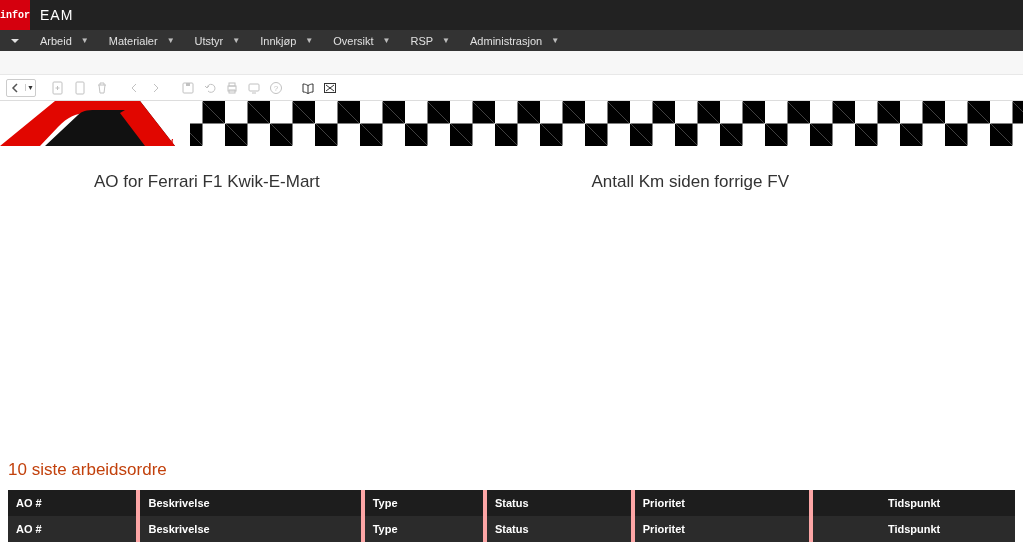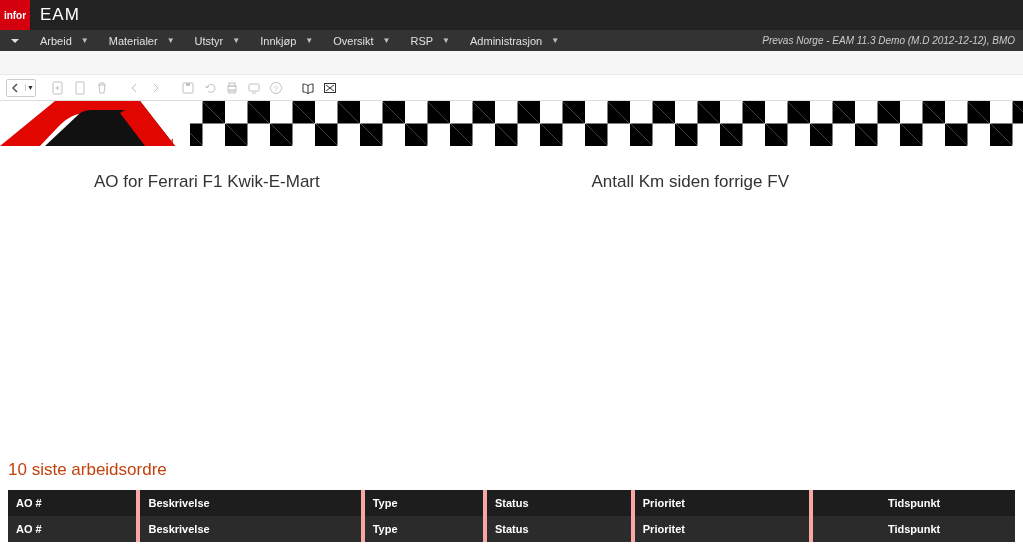--- a/index.html
+++ b/index.html
@@ -1,21 +1,21 @@
 <!DOCTYPE html>
 <html><head>
 <meta charset="utf-8">
 <style>
   * { box-sizing: border-box; margin: 0; padding: 0; }
   body { font-family: "Segoe UI", Arial, sans-serif; font-size: 12px; background: #fff; color: #333; width: 1023px; }
   
   
   .brand-bar { background: #222; color: #fff; height: 30px; display: flex; align-items: center; }
-  .brand-logo { background: #d5000e; width: 30px; height: 30px; display: flex; align-items: center; justify-content: center; font-size: 10px; font-weight: bold; color: #fff; }
-  .brand-title { margin-left: 10px; font-size: 17px; font-weight: 400; letter-spacing: 1px; }
+  .brand-logo { background: #d5000e; width: 30px; height: 30px; display: flex; align-items: center; justify-content: center; font-size: 10px; font-weight: bold; color: #fff; font-family: Liberation Mono, monospace; }
+  .brand-title { margin-left: 10px; font-size: 14px; font-weight: 400; letter-spacing: 1px; }
   
   
   .menu-bar { background: #333; color: #e0e0e0; height: 21px; display: flex; align-items: center; font-size: 11px; }
   .menu-caret-left { width: 30px; display: flex; justify-content: center; color: #e0e0e0; }
   .menu-items { display: flex; gap: 0; }
   .menu-item { padding: 0 10px; display: flex; align-items: center; gap: 9px; cursor: pointer; height: 21px; }
   .menu-item .caret { font-size: 8px; opacity: 0.8; }
   .menu-right { margin-left: auto; padding-right: 8px; font-style: italic; color: #ccc; font-size: 10px; }
   
   
@@ -100,21 +100,20 @@
       </div>
     <div class="menu-item">
         <span>RSP</span>
         <span class="caret">▼</span>
       </div>
     <div class="menu-item">
         <span>Administrasjon</span>
         <span class="caret">▼</span>
       </div>
   </div>
-  <div class="menu-right">Prevas Norge - EAM 11.3 Demo (M.D 2012-12-12), BMO</div>
 </div>
 
 <div class="sub-bar"></div>
 
 <div class="toolbar">
   <div class="tb-back">
     <div class="tb-back-main">
         <svg width="10" height="10" viewBox="0 0 10 10">
           <path d="M6 1 L2 5 L6 9" stroke="#555" stroke-width="1.5" fill="none"></path>
         </svg>

